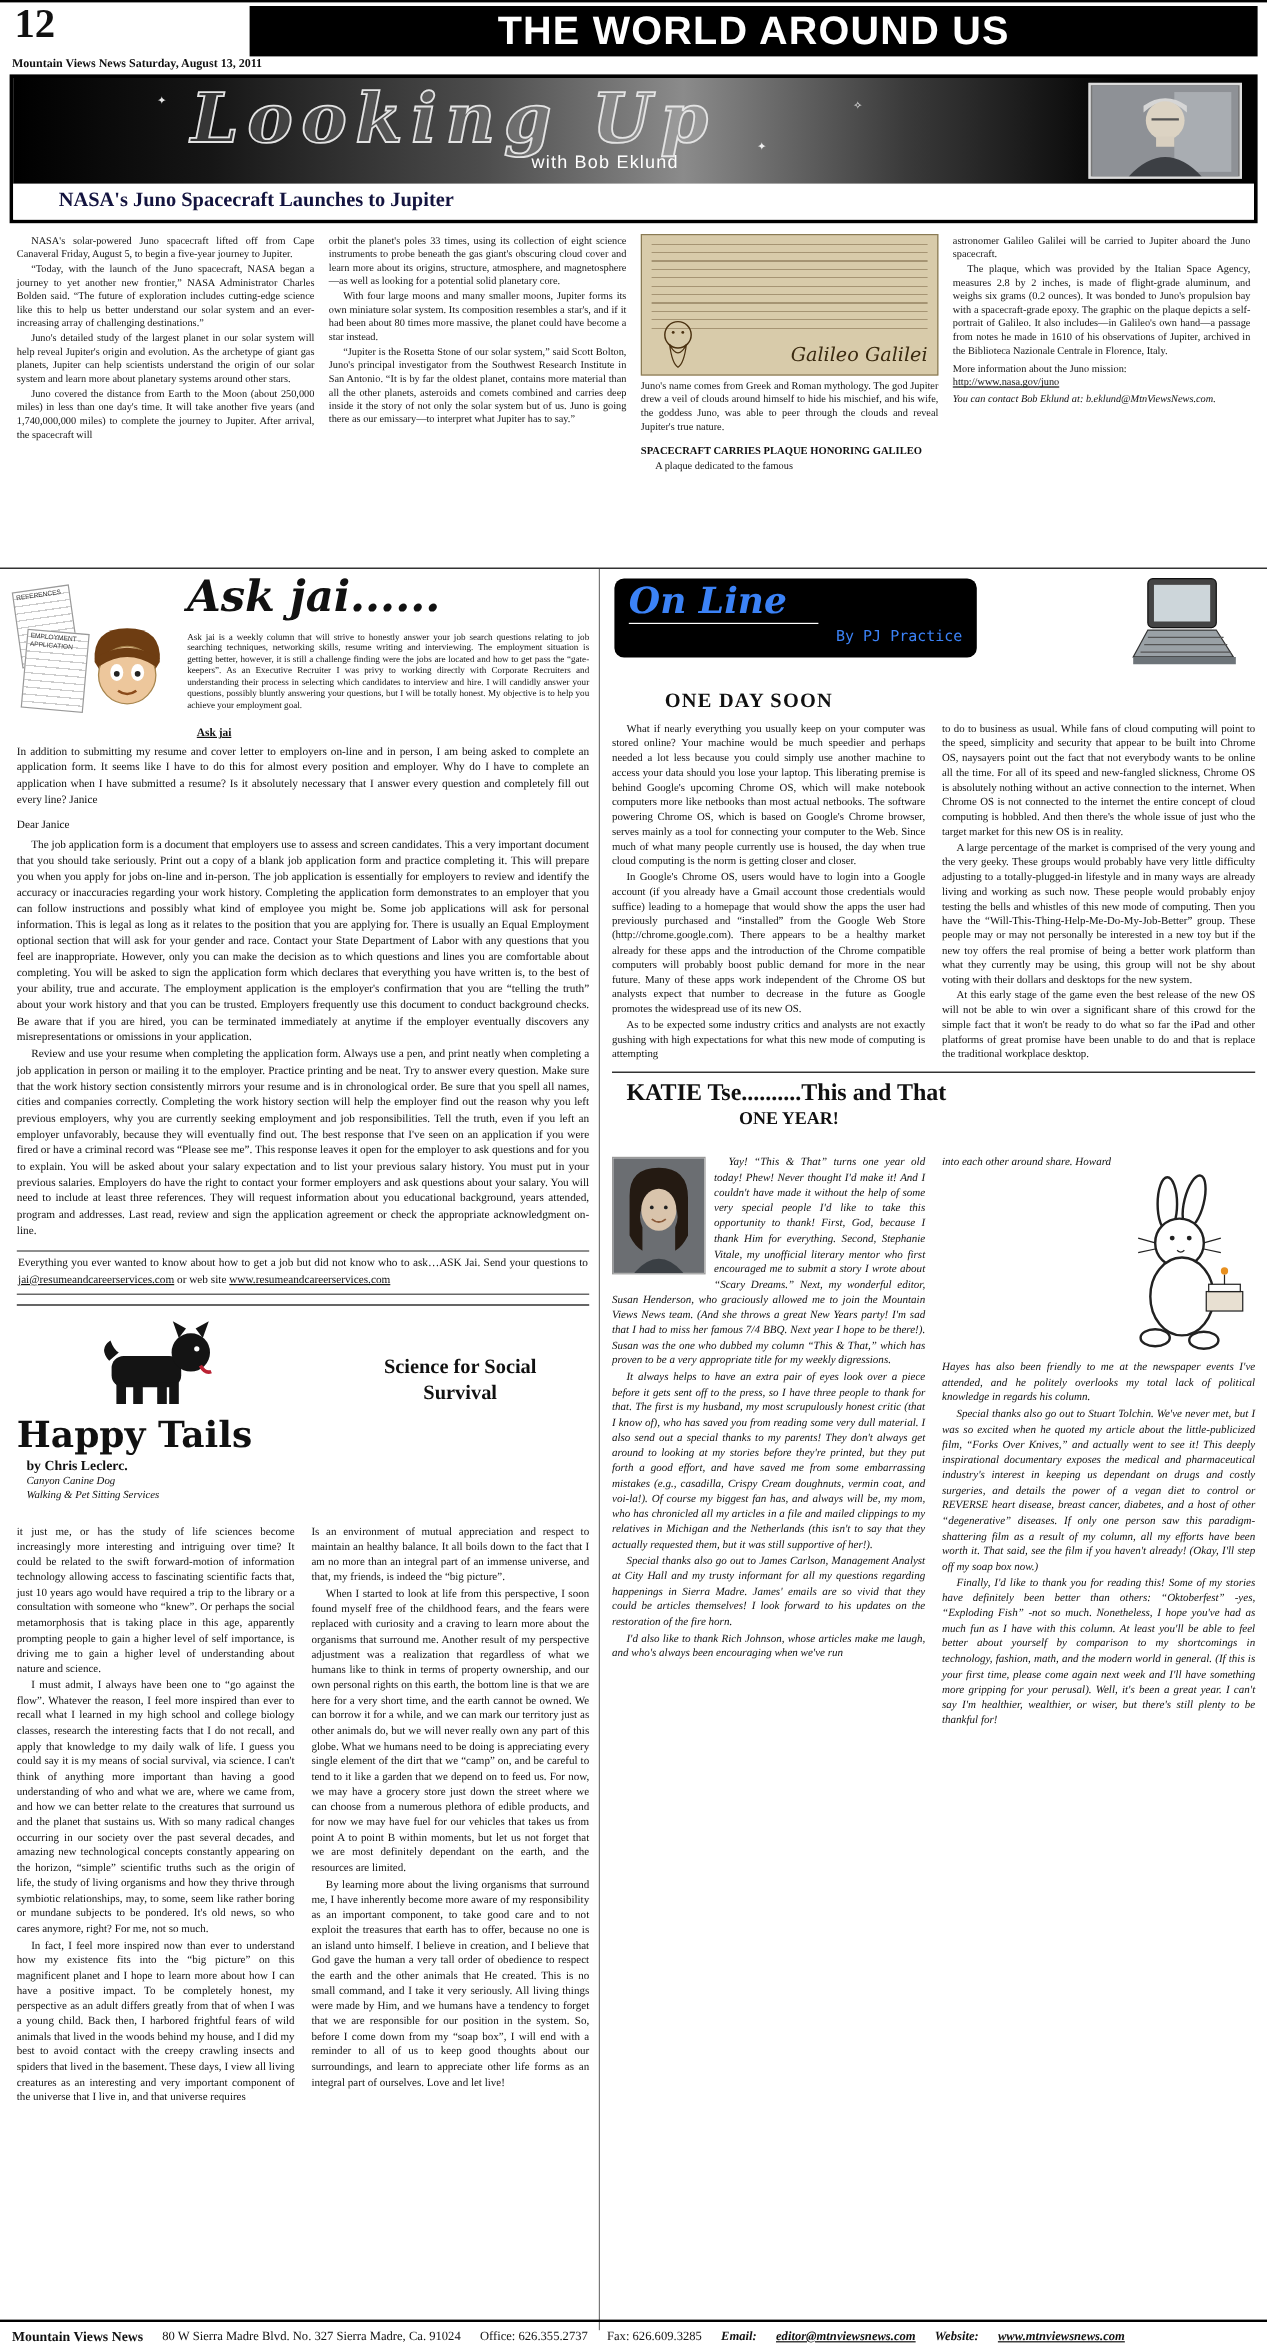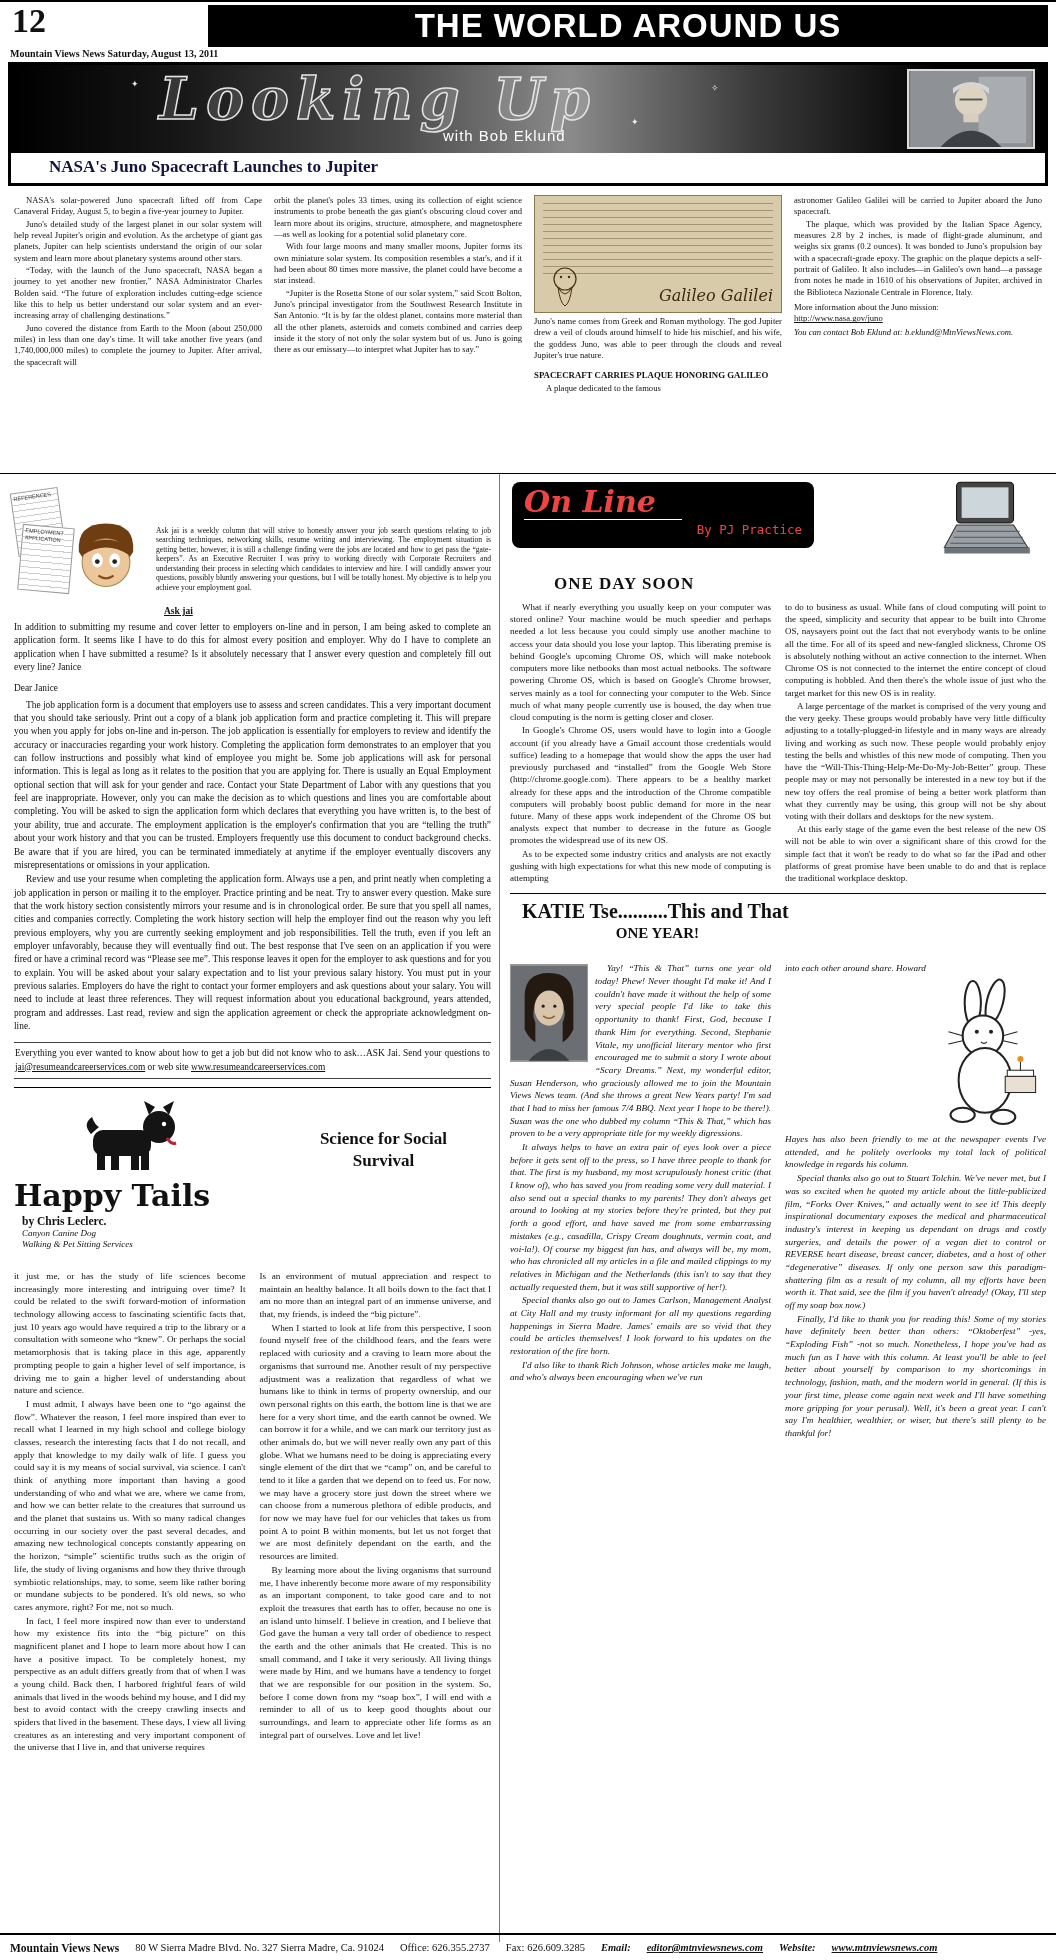--- a/index.html
+++ b/index.html
@@ -81,21 +81,21 @@
   .ht-byline { font-weight:bold; font-size:11.5px; margin:2px 0 1px 8px; }
   .ht-svc { font-style:italic; font-size:9px; margin-left:8px; line-height:1.25; }
   .ht-headline { flex:1; font-weight:bold; font-size:17px; text-align:center; padding:34px 20px 0; line-height:1.3; }
   .ht-headline span { display:inline-block; width:150px; }
   .ht-cols { display:flex; gap:14px; font-size:9.2px; line-height:1.38; }
   .ht-cols .col { flex:1; }
 
   
   .ol-head { position:relative; height:94px; }
   .ol-box { position:absolute; left:2px; top:2px; width:302px; height:66px; background:#000; border-radius:8px;
-      color:#ef4444; padding:2px 12px; }
+      color:#3b82f6; padding:2px 12px; }
   .ol-title { font-family:"DejaVu Serif",serif; font-style:italic; font-weight:bold; font-size:30px;
       border-bottom:1px solid #fff; display:inline-block; padding-right:26px; }
   .ol-byline { font-family:"DejaVu Sans Mono",monospace; font-size:12.5px; margin-top:2px; text-align:right; }
   .ol-laptop { position:absolute; right:8px; top:0; width:112px; height:86px; }
   .ol-headline { font-weight:bold; font-size:17px; letter-spacing:1px; margin:0 0 7px 44px; }
   .ol-cols { display:flex; gap:14px; font-size:9px; line-height:1.36; }
   .ol-cols .col { flex:1; }
 
   
   .kt-title { font-weight:bold; font-size:20px; margin:2px 0 2px 12px; }
@@ -143,22 +143,22 @@
           <path d="M32 80 q32 -34 64 0 z" fill="#3c3f44"></path>
         </svg>
       </div>
     </div>
     <div class="lu-headline">NASA's Juno Spacecraft Launches to Jupiter</div>
   </section>
 
   <section class="juno">
     <div class="col flow">
         <p>NASA's solar-powered Juno spacecraft lifted off from Cape Canaveral Friday, August 5, to begin a five-year journey to Jupiter.</p>
+        <p>“Today, with the launch of the Juno spacecraft, NASA began a journey to yet another new frontier,” NASA Administrator Charles Bolden said.  “The future of exploration includes cutting-edge science like this to help us better understand our solar system and an ever-increasing array of challenging destinations.”</p>
         <p>Juno's detailed study of the largest planet in our solar system will help reveal Jupiter's origin and evolution.  As the archetype of giant gas planets, Jupiter can help scientists understand the origin of our solar system and learn more about planetary systems around other stars.</p>
-        <p>“Today, with the launch of the Juno spacecraft, NASA began a journey to yet another new frontier,” NASA Administrator Charles Bolden said.  “The future of exploration includes cutting-edge science like this to help us better understand our solar system and an ever-increasing array of challenging destinations.”</p>
         <p>Juno covered the distance from Earth to the Moon (about 250,000 miles) in less than one day's time.  It will take another five years (and 1,740,000,000 miles) to complete the journey to Jupiter.  After arrival, the spacecraft will</p>
       </div>
     <div class="col flow cont">
         <p>orbit the planet's poles 33 times,  using its collection of eight science instruments to probe beneath the gas giant's obscuring cloud cover and learn more about its origins, structure, atmosphere, and magnetosphere—as well as looking for a potential solid planetary core.</p>
         <p>With four large moons and many smaller moons, Jupiter forms its own miniature solar system.  Its composition resembles a star's, and if it had been about 80 times more massive, the planet could have become a star instead.</p>
         <p>“Jupiter is the Rosetta Stone of our solar system,” said Scott Bolton, Juno's principal investigator from the Southwest Research Institute in San Antonio.  “It is by far the oldest planet, contains more material than all the other planets, asteroids and comets combined and carries deep inside it the story of not only the solar system but of us.  Juno is going there as our emissary—to interpret what Jupiter has to say.”</p>
       </div>
     <div class="col">
       <div class="galileo">
         <div class="ms-lines"></div>
@@ -198,20 +198,21 @@
               <path d="M10 32 q-2 -26 25 -26 q27 0 25 26 l-5 8 q-20 9 -40 0 z" fill="#6e3d12"></path>
               <circle cx="35" cy="42" r="22" fill="#edc79c" stroke="#a8864f"></circle>
               <path d="M12 32 q23 -15 46 0" stroke="#6e3d12" stroke-width="7" fill="none"></path>
               <ellipse cx="27" cy="40" rx="5" ry="6.5" fill="#fff"></ellipse>
                 <ellipse cx="43" cy="40" rx="5" ry="6.5" fill="#fff"></ellipse>
               <circle cx="27" cy="41" r="2.2" fill="#222"></circle>
                 <circle cx="43" cy="41" r="2.2" fill="#222"></circle>
               <path d="M28 54 q7 5 14 0" stroke="#8a4a1a" fill="none" stroke-width="2"></path>
             </svg>
           </div>
+          <div class="aj-title">Ask jai......</div>
           <div class="aj-intro">Ask jai is a weekly column that will strive to honestly answer your job search questions relating to job searching techniques, networking skills, resume writing and interviewing.  The employment situation is getting better, however, it is still a challenge finding were the jobs are located and how to get pass the “gate-keepers”.  As an Executive Recruiter I was privy to working directly with Corporate Recruiters and understanding their process in selecting which candidates to interview and hire.  I will candidly answer your questions, possibly bluntly answering your questions, but I will be totally honest.  My objective is to help you achieve your employment goal.</div>
         </div>
         <div class="aj-sub">Ask jai</div>
         <div class="body">
           <p class="aj-q noindent" style="margin:0">In addition to submitting my resume and cover letter to employers on-line and in person, I am being asked to complete an application form.  It seems like I have to do this for almost every position and employer.  Why do I have to complete an application when I have submitted a resume?  Is it absolutely necessary that I answer every question and completely fill out every line?  Janice</p>
           <p class="aj-sal noindent">Dear Janice</p>
           <div class="flow">
               <p>The job application form is a document that employers use to assess and screen candidates. This a very important document that you should take seriously.  Print out a copy of a blank job application form and practice completing it.  This will prepare you when you apply for jobs on-line and in-person.  The job application is essentially for employers to review and identify the accuracy or inaccuracies regarding your work history.  Completing the application form demonstrates to an employer that you can follow instructions and possibly what kind of employee you might be.  Some job applications will ask for personal information.  This is legal as long as it relates to the position that you are applying for.  There is usually an Equal Employment optional section that will ask for your gender and race.  Contact your State Department of Labor with any questions that you feel are inappropriate.  However, only you can make the decision as to which questions and lines you are comfortable about completing.  You will be asked to sign the application form which declares that everything you have written is, to the best of your ability, true and accurate.  The employment application is the employer's confirmation that you are “telling the truth” about your work history and that you can be trusted.  Employers frequently use this document to conduct background checks.  Be aware that if you are hired, you can be terminated immediately at anytime if the employer eventually discovers any misrepresentations or omissions in your application.</p>
               <p>Review and use your resume when completing the application form.  Always use a pen, and print neatly when completing a job application in person or mailing it to the employer.  Practice printing and be neat.  Try to answer every question.  Make sure that the work history section consistently mirrors your resume and is in chronological order.  Be sure that you spell all names, cities and companies correctly.  Completing the work history section will help the employer find out the reason why you left previous employers, why you are currently seeking employment and job responsibilities.  Tell the truth, even if you left an employer unfavorably, because they will eventually find out.  The best response that I've seen on an application if you were fired or have a criminal record was “Please see me”.  This response leaves it open for the employer to ask questions and for you to explain.  You will be asked about your salary expectation and to list your previous salary history.  You must put in your previous salaries.  Employers do have the right to contact your former employers and ask questions about your salary.  You will need to include at least three references.  They will request information about you educational background, years attended, program and addresses.  Last read, review and sign the application agreement or check the appropriate acknowledgment on-line.</p>
             </div>

